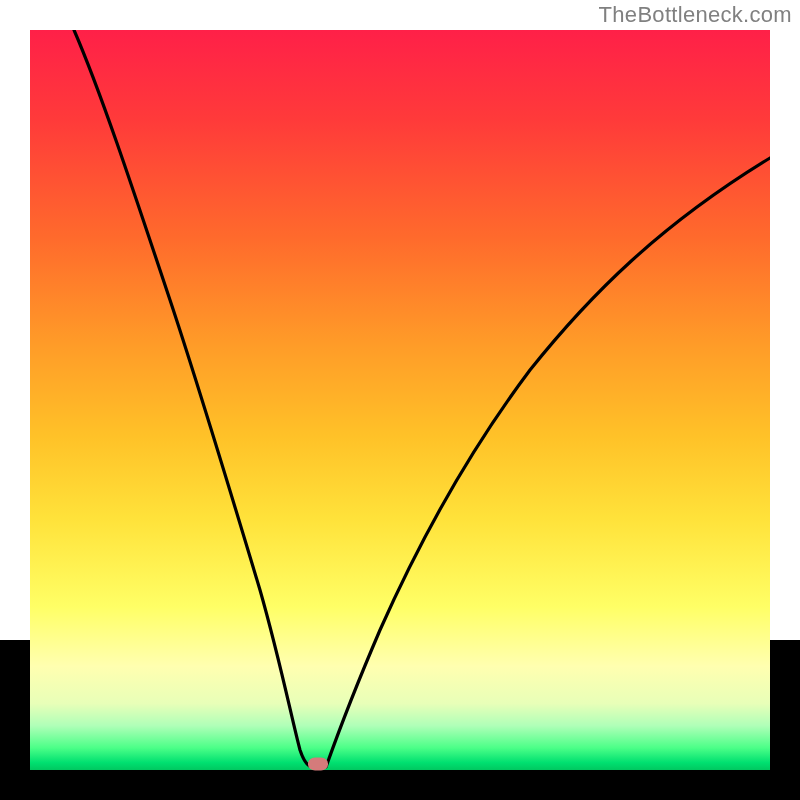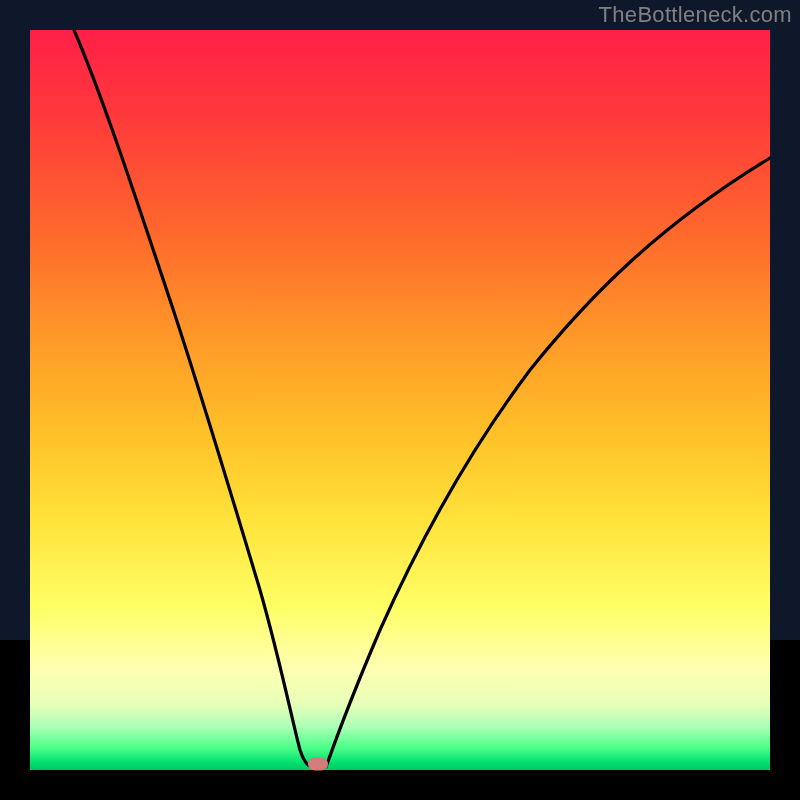--- a/index.html
+++ b/index.html
@@ -8,21 +8,21 @@
     width: 800px;
     height: 800px;
     overflow: hidden;
     background: #000;
     font-family: Arial, Helvetica, sans-serif;
   }
   .frame {
     position: relative;
     width: 800px;
     height: 640px;
-    background: #0f172a;
+    background: #ffffff;
   }
   .plot-area {
     position: absolute;
     left: 30px;
     top: 30px;
     width: 740px;
     height: 740px;
     background: linear-gradient(to bottom,
       #ff2048 0%,
       #ff3a3a 12%,

